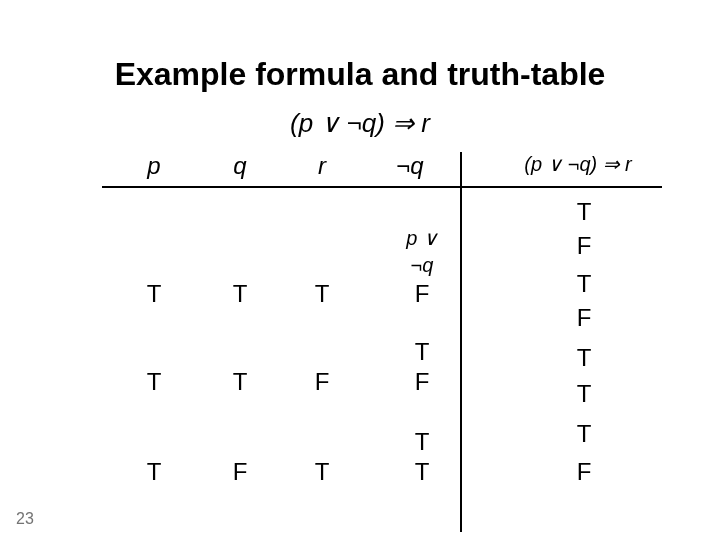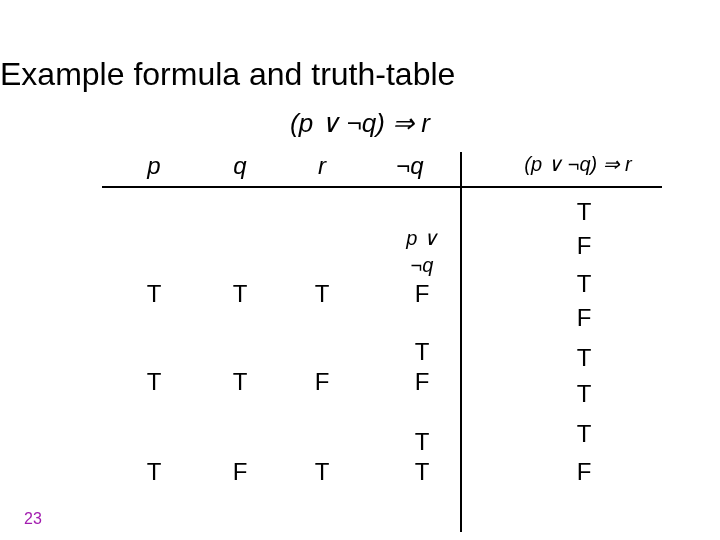--- a/index.html
+++ b/index.html
@@ -16,21 +16,23 @@
     width: 720px;
     height: 540px;
     position: relative;
     box-sizing: border-box;
   }
   .title {
     position: absolute;
     top: 56px;
     left: 0;
     width: 720px;
+    text-align: center;
     font-size: 32px;
+    font-weight: bold;
   }
   .formula {
     position: absolute;
     top: 108px;
     left: 0;
     width: 720px;
     text-align: center;
     font-size: 26px;
     font-style: italic;
   }
@@ -87,24 +89,24 @@
   .res {
     position: absolute;
     left: 462px;
     width: 40px;
     font-size: 24px;
     text-align: center;
   }
 
   .page-num {
     position: absolute;
-    left: 24px;
+    left: 16px;
     bottom: 12px;
     font-size: 16px;
-    color: #a21caf;
+    color: #737373;
   }
 </style>
 </head>
 <body>
 
 <div class="slide">
 
   <div class="title">Example formula and truth-table</div>
   <div class="formula">(p ∨ ¬q) ⇒ r</div>
 

